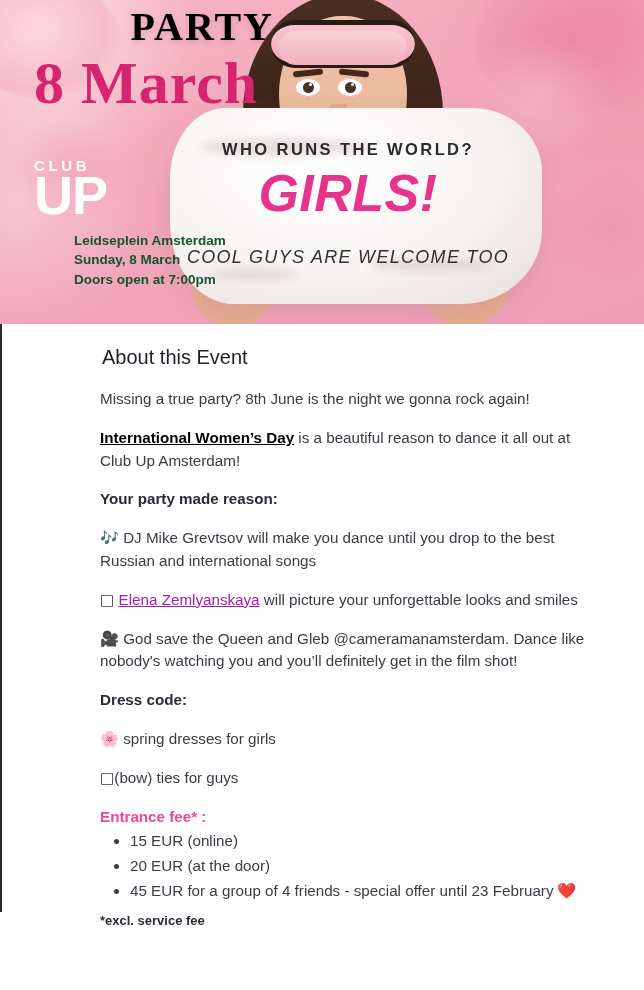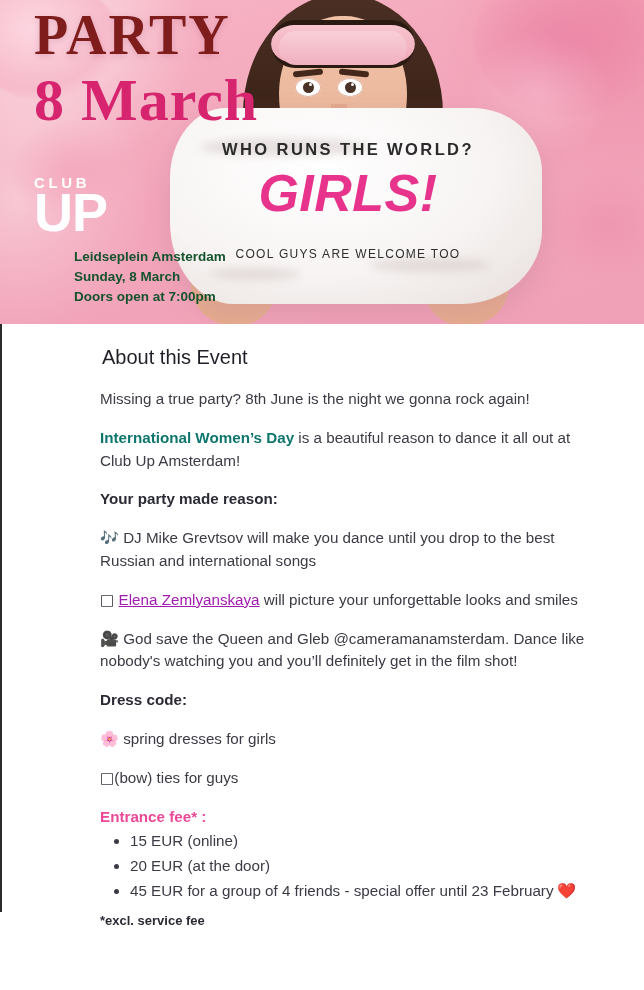--- a/index.html
+++ b/index.html
@@ -93,29 +93,29 @@
   .pillow-text { position: absolute; left: 0; right: 16px; top: 32px; text-align: center; }
   .who-runs {
     font-size: 16.5px; letter-spacing: 2.4px; font-weight: 700; color: #2b2b2b;
   }
   .girls {
     font-family: "Liberation Sans", sans-serif;
     font-size: 52px; font-weight: 700; font-style: italic;
     color: #e8338c; margin-top: 4px; letter-spacing: .5px;
   }
   .cool-guys {
-    font-size: 12px; letter-spacing: 1.3px; color: #2f2f2f; margin-top: 24px;
+    font-size: 18px; letter-spacing: 1.3px; color: #2f2f2f; margin-top: 24px; font-style: italic;
   }
 
   
   .hero-left { position: absolute; left: 34px; top: 6px; width: 240px; }
   .party {
     font-family: "Liberation Serif", serif;
-    font-weight: 700; font-size: 56px; color: #7f1d1d; letter-spacing: 2px;
-    line-height: 1.05; text-shadow: 0 2px 6px rgba(190,110,140,.35);
+    font-weight: 700; font-size: 40px; color: #000000; letter-spacing: 2px;
+    line-height: 1.05; text-shadow: 0 2px 6px rgba(190,110,140,.35); text-align: right;
   }
   .march {
     font-family: "Liberation Serif", serif;
     font-weight: 700; font-size: 60px; color: #d6246f; letter-spacing: 1px;
     line-height: 1.1; margin-top: 2px;
   }
   .logo { margin-top: 42px; color: #ffffff; }
   .logo .club { font-size: 15px; font-weight: 700; letter-spacing: 3.6px; line-height: 1; }
   .logo .up { font-size: 54px; font-weight: 700; letter-spacing: -1px; line-height: .92; margin-top: -2px; }
   .venue { margin-top: 10px; color: #14532d; font-size: 13.5px; font-weight: 700; line-height: 1.45; margin-left: 40px; }
@@ -128,21 +128,21 @@
     font-size: 15.2px;
     line-height: 1.5;
   }
   .left-rule {
     position: absolute; left: 0; top: 324px; width: 2px; height: 588px; background: #2b2b2b;
   }
   .celebrate { font-size: 13.5px; font-weight: 700; color: #1f1f28; margin: 0 0 14px 4px; }
   .about { font-size: 20px; font-weight: 400; color: #1f1f28; margin: 0 0 16px 2px; }
   p { margin: 0 0 16px 0; }
   .strong { font-weight: 700; color: #2b2b36; }
-  .bold-lead { font-weight: 700; color: #0f766e; }
+  .bold-lead { font-weight: 700; color: #000000; text-decoration: underline; }
   .link { color: #a21caf; }
   .emoji { font-family: "DejaVu Sans", sans-serif; }
   .fee-title { font-weight: 700; color: #ec4899; margin-bottom: 2px; }
   ul { margin: 0 0 8px 0; padding-left: 30px; }
   li { margin: 0 0 2px 0; }
   .excl { font-size: 13px; font-weight: 700; color: #2b2b36; margin-top: 8px; }
 </style>
 </head>
 <body>
 

